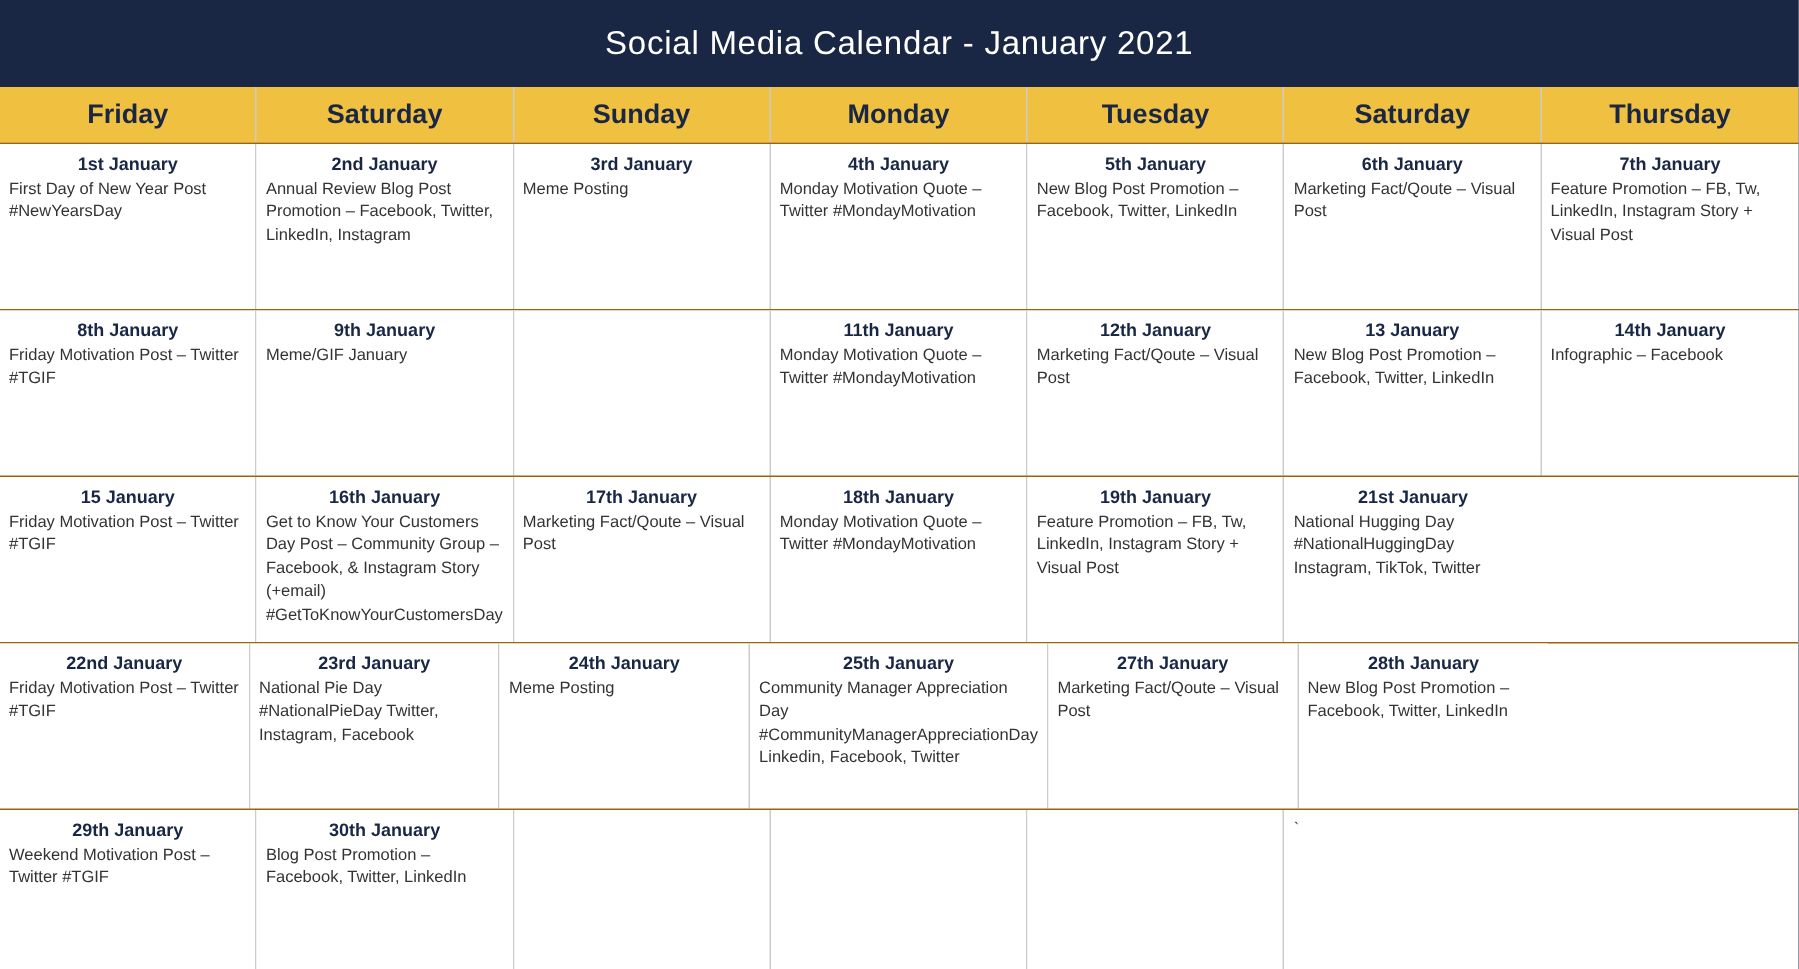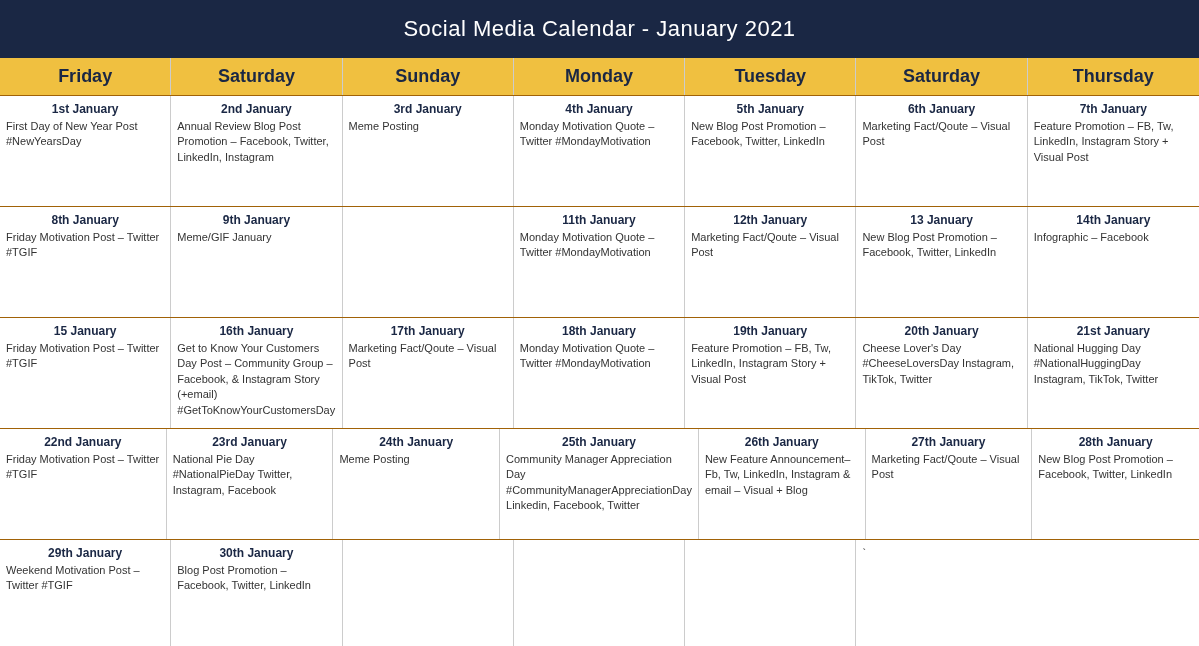--- a/index.html
+++ b/index.html
@@ -211,28 +211,20 @@
             </div>
           </div>
           <div class="calendar-cell">
             <div class="cell-inner">
               <span class="cell-date">19th January</span>
               <div class="cell-content">Feature Promotion – FB, Tw, LinkedIn, Instagram Story + Visual Post</div>
             </div>
           </div>
           <div class="calendar-cell">
             <div class="cell-inner">
-              <span class="cell-date">20th January</span>
-              <div class="cell-content">Cheese Lover's Day
-#CheeseLoversDay
-Instagram, TikTok, Twitter</div>
-            </div>
-          </div>
-          <div class="calendar-cell">
-            <div class="cell-inner">
               <span class="cell-date">21st January</span>
               <div class="cell-content">National Hugging Day
 #NationalHuggingDay
 Instagram, TikTok, Twitter</div>
             </div>
           </div>
         </div>
         <div class="calendar-row">
           <div class="calendar-cell">
             <div class="cell-inner">
@@ -254,26 +246,20 @@
               <span class="cell-date">24th January</span>
               <div class="cell-content">Meme Posting</div>
             </div>
           </div>
           <div class="calendar-cell">
             <div class="cell-inner">
               <span class="cell-date">25th January</span>
               <div class="cell-content">Community Manager Appreciation Day
 #CommunityManagerAppreciationDay
 Linkedin, Facebook, Twitter</div>
-            </div>
-          </div>
-          <div class="calendar-cell">
-            <div class="cell-inner">
-              <span class="cell-date">26th January</span>
-              <div class="cell-content">New Feature Announcement– Fb, Tw, LinkedIn, Instagram &amp; email – Visual + Blog</div>
             </div>
           </div>
           <div class="calendar-cell">
             <div class="cell-inner">
               <span class="cell-date">27th January</span>
               <div class="cell-content">Marketing Fact/Qoute – Visual Post</div>
             </div>
           </div>
           <div class="calendar-cell">
             <div class="cell-inner">

